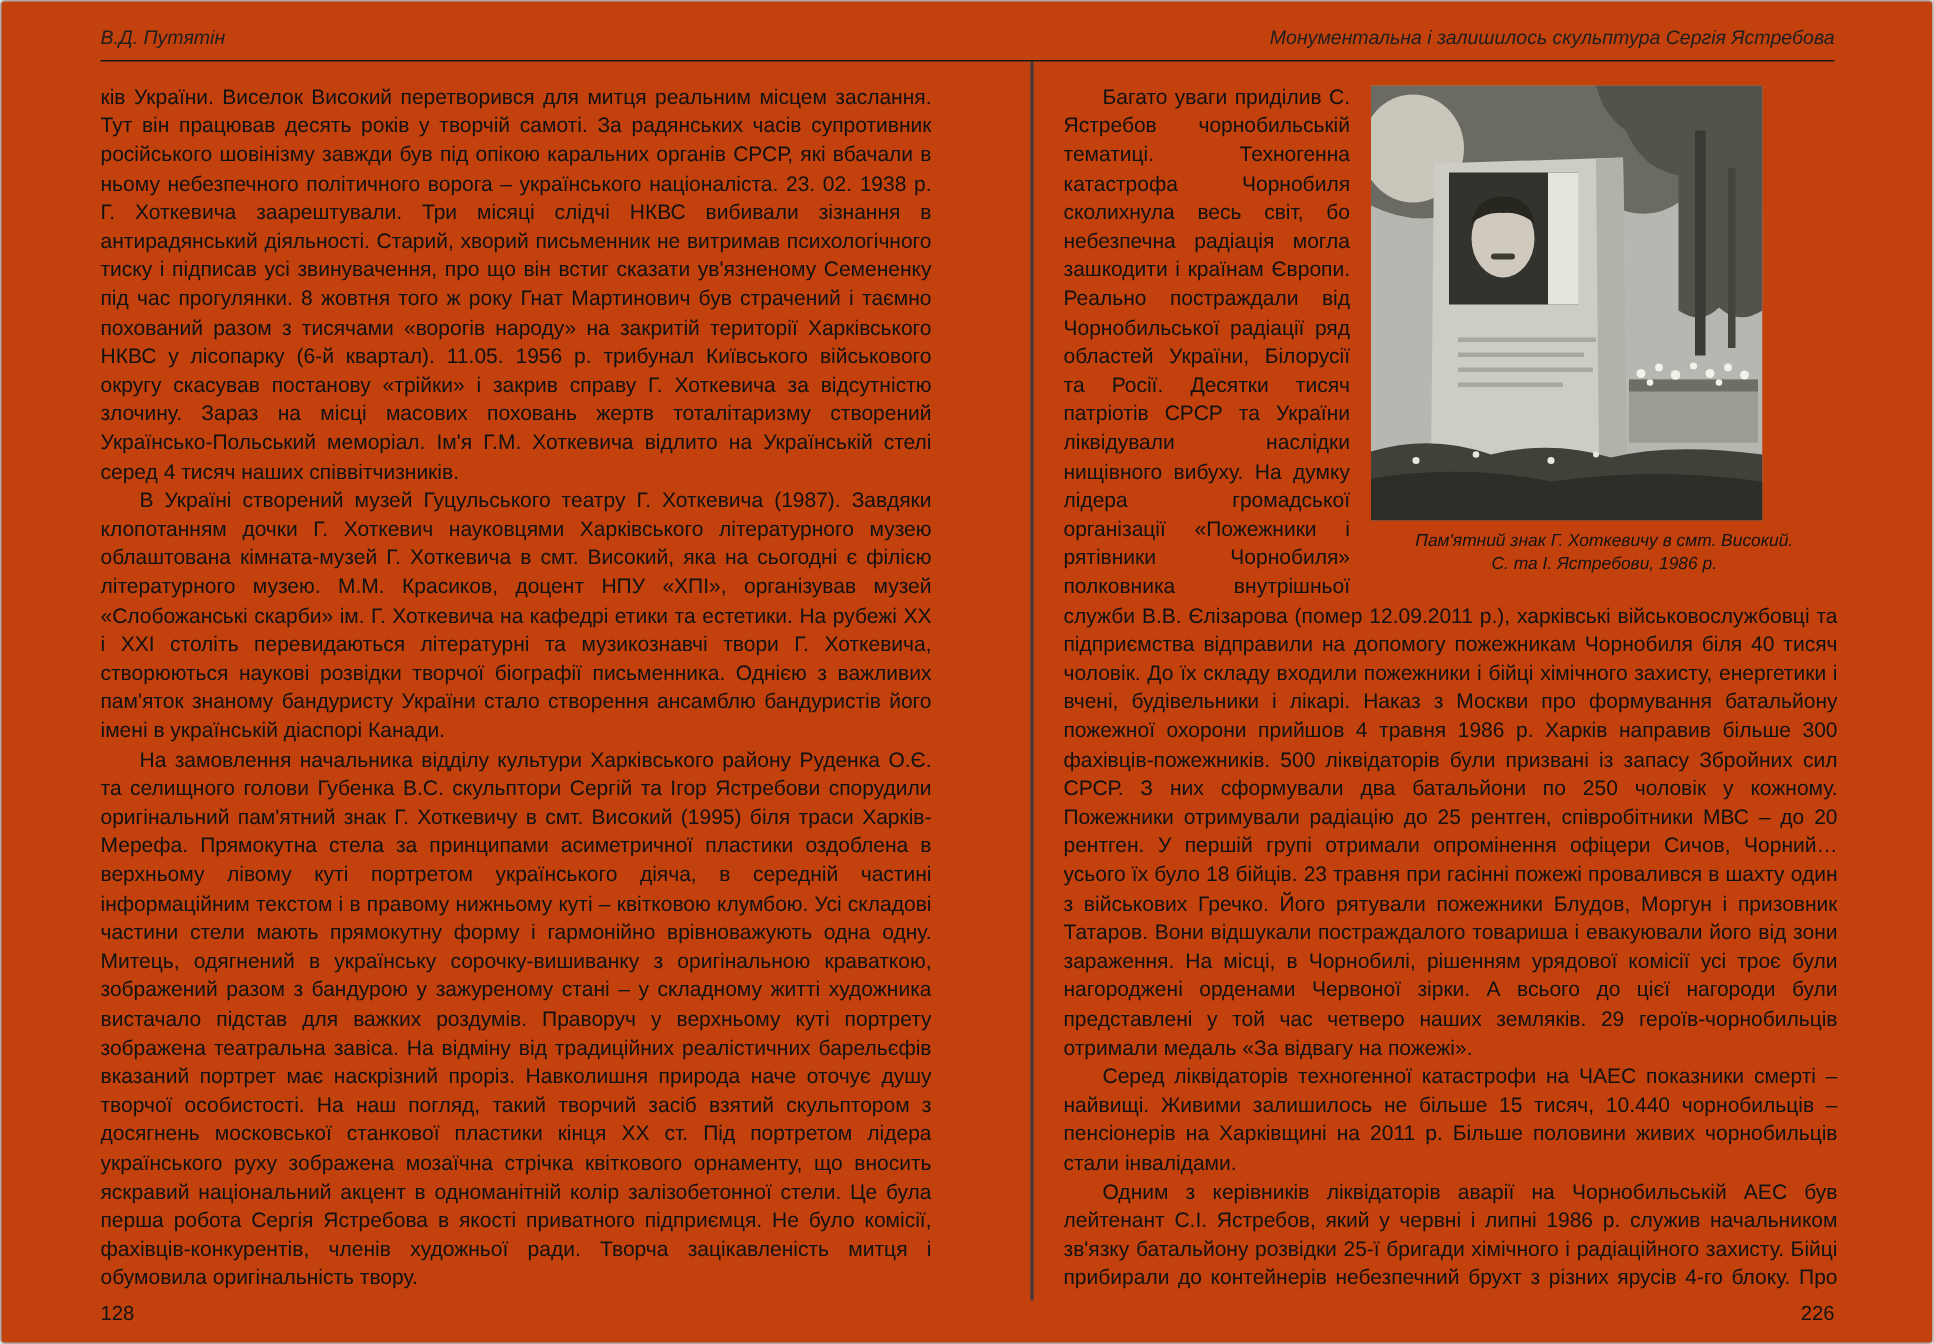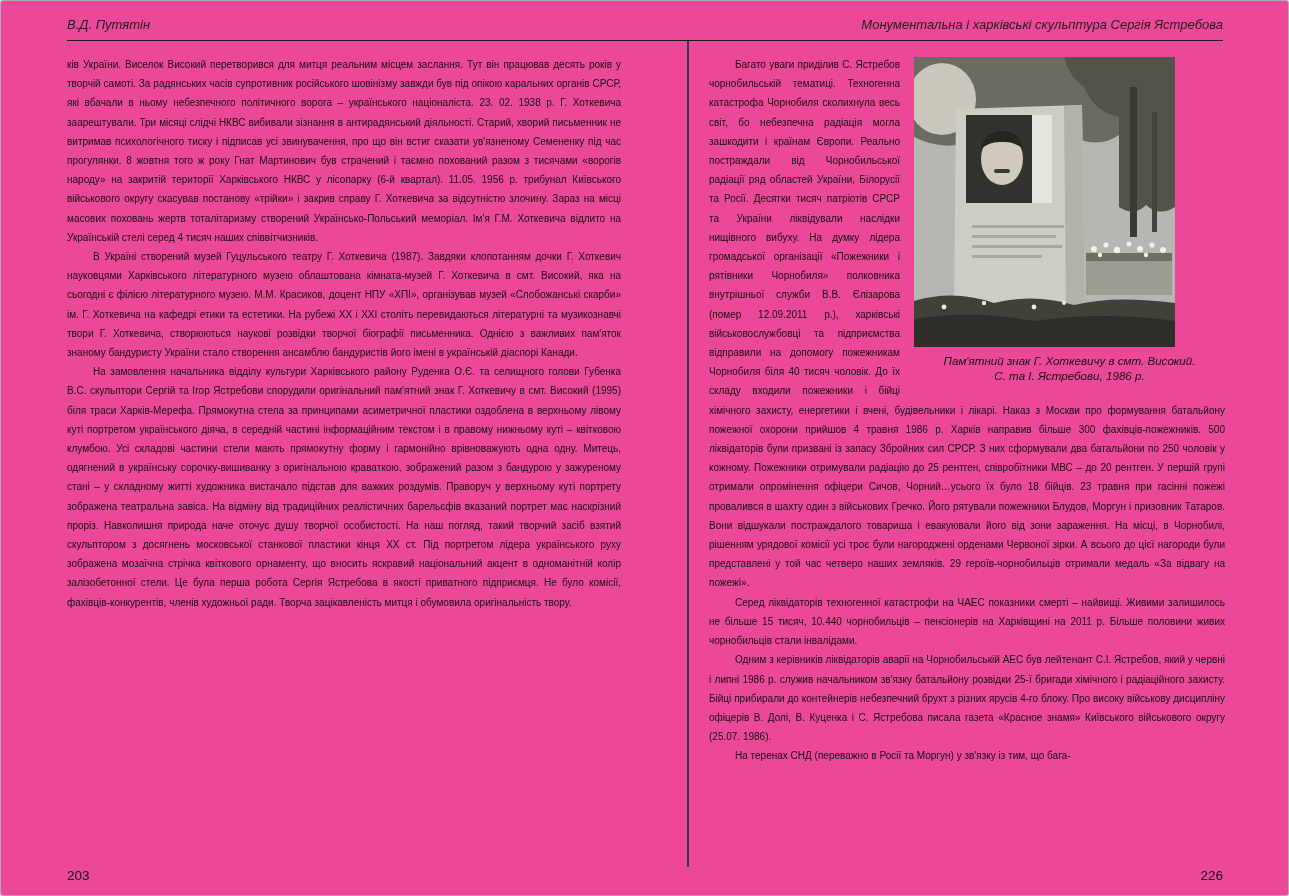--- a/index.html
+++ b/index.html
@@ -5,21 +5,21 @@
   * { margin:0; padding:0; box-sizing:border-box; }
   html,body { background:#e9e9e9; }
   body {
     width:1289px; height:896px;
     font-family:"Liberation Sans", sans-serif;
     color:#141414;
   }
   .spread {
     position:relative;
     width:1289px; height:896px;
-    background:#ec4899;
+    background:#c2410c;
     border:1px solid #adadad;
     border-radius:3px;
     overflow:hidden;
   }
   .running-header {
     position:absolute;
     top:16px; left:66px; right:65px;
     height:24px;
     border-bottom:1.5px solid #1a1a1a;
     display:flex;
@@ -38,21 +38,21 @@
   }
   .page-content {
     position:absolute;
     top:54px;
     max-height:806px;
     overflow:hidden;
   }
   .page-content.left  { left:66px;  width:554px; }
   .page-content.right { left:708px; width:516px; }
   p.body-par {
-    font-size:10px;
+    font-size:14px;
     line-height:19.2px;
     text-align:justify;
     text-indent:26px;
     color:#121212;
   }
   p.body-par.no-indent { text-indent:0; }
   figure.monument-figure {
     float:right;
     width:311px;
     margin:2px 0 8px 14px;
@@ -76,21 +76,21 @@
   .page-number.left  { left:66px; }
   .page-number.right { right:65px; }
 </style>
 </head>
 <body>
 
 <div class="spread">
 
   <div class="running-header">
     <span>В.Д. Путятін</span>
-    <span>Монументальна і харківські скульптура Сергія Ястребова</span>
+    <span>Монументальна і залишилось скульптура Сергія Ястребова</span>
   </div>
 
   <div class="gutter-divider"></div>
 
   <div class="page-content left">
     <p class="body-par no-indent">ків України. Виселок Високий перетворився для митця реальним місцем заслання. Тут він працював десять років у творчій самоті. За радянських часів супротивник російського шовінізму завжди був під опікою каральних органів СРСР, які вбачали в ньому небезпечного політичного ворога – українського націоналіста. 23. 02. 1938 р. Г. Хоткевича заарештували. Три місяці слідчі НКВС вибивали зізнання в антирадянський діяльності. Старий, хворий письменник не витримав психологічного тиску і підписав усі звинувачення, про що він встиг сказати ув'язненому Семененку під час прогулянки. 8 жовтня того ж року Гнат Мартинович був страчений і таємно похований разом з тисячами «ворогів народу» на закритій території Харківського НКВС у лісопарку (6-й квартал). 11.05. 1956 р. трибунал Київського військового округу скасував постанову «трійки» і закрив справу Г. Хоткевича за відсутністю злочину. Зараз на місці масових поховань жертв тоталітаризму створений Українсько-Польський меморіал. Ім'я Г.М. Хоткевича відлито на Українській стелі серед 4 тисяч наших співвітчизників.</p>
     <p class="body-par">В Україні створений музей Гуцульського театру Г. Хоткевича (1987). Завдяки клопотанням дочки Г. Хоткевич науковцями Харківського літературного музею облаштована кімната-музей Г. Хоткевича в смт. Високий, яка на сьогодні є філією літературного музею. М.М. Красиков, доцент НПУ «ХПІ», організував музей «Слобожанські скарби» ім. Г. Хоткевича на кафедрі етики та естетики. На рубежі XX і XXI століть перевидаються літературні та музикознавчі твори Г. Хоткевича, створюються наукові розвідки творчої біографії письменника. Однією з важливих пам'яток знаному бандуристу України стало створення ансамблю бандуристів його імені в українській діаспорі Канади.</p>
     <p class="body-par">На замовлення начальника відділу культури Харківського району Руденка О.Є. та селищного голови Губенка В.С. скульптори Сергій та Ігор Ястребови спорудили оригінальний пам'ятний знак Г. Хоткевичу в смт. Високий (1995) біля траси Харків-Мерефа. Прямокутна стела за принципами асиметричної пластики оздоблена в верхньому лівому куті портретом українського діяча, в середній частині інформаційним текстом і в правому нижньому куті – квітковою клумбою. Усі складові частини стели мають прямокутну форму і гармонійно врівноважують одна одну. Митець, одягнений в українську сорочку-вишиванку з оригінальною краваткою, зображений разом з бандурою у зажуреному стані – у складному житті художника вистачало підстав для важких роздумів. Праворуч у верхньому куті портрету зображена театральна завіса. На відміну від традиційних реалістичних барельєфів вказаний портрет має наскрізний проріз. Навколишня природа наче оточує душу творчої особистості. На наш погляд, такий творчий засіб взятий скульптором з досягнень московської станкової пластики кінця XX ст. Під портретом лідера українського руху зображена мозаїчна стрічка квіткового орнаменту, що вносить яскравий національний акцент в одноманітній колір залізобетонної стели. Це була перша робота Сергія Ястребова в якості приватного підприємця. Не було комісії, фахівців-конкурентів, членів художньої ради. Творча зацікавленість митця і обумовила оригінальність твору.</p>
   </div>
 
@@ -144,16 +144,16 @@
         <span>С. та І. Ястребови, 1986 р.</span>
       </figcaption>
     </figure>
 
     <p class="body-par">Багато уваги приділив С. Ястребов чорнобильській тематиці. Техногенна катастрофа Чорнобиля сколихнула весь світ, бо небезпечна радіація могла зашкодити і країнам Європи. Реально постраждали від Чорнобильської радіації ряд областей України, Білорусії та Росії. Десятки тисяч патріотів СРСР та України ліквідували наслідки нищівного вибуху. На думку лідера громадської організації «Пожежники і рятівники Чорнобиля» полковника внутрішньої служби В.В. Єлізарова (помер 12.09.2011 р.), харківські військовослужбовці та підприємства відправили на допомогу пожежникам Чорнобиля біля 40 тисяч чоловік. До їх складу входили пожежники і бійці хімічного захисту, енергетики і вчені, будівельники і лікарі. Наказ з Москви про формування батальйону пожежної охорони прийшов 4 травня 1986 р. Харків направив більше 300 фахівців-пожежників. 500 ліквідаторів були призвані із запасу Збройних сил СРСР. З них сформували два батальйони по 250 чоловік у кожному. Пожежники отримували радіацію до 25 рентген, співробітники МВС – до 20 рентген. У першій групі отримали опромінення офіцери Сичов, Чорний…усього їх було 18 бійців. 23 травня при гасінні пожежі провалився в шахту один з військових Гречко. Його рятували пожежники Блудов, Моргун і призовник Татаров. Вони відшукали постраждалого товариша і евакуювали його від зони зараження. На місці, в Чорнобилі, рішенням урядової комісії усі троє були нагороджені орденами Червоної зірки. А всього до цієї нагороди були представлені у той час четверо наших земляків. 29 героїв-чорнобильців отримали медаль «За відвагу на пожежі».</p>
     <p class="body-par">Серед ліквідаторів техногенної катастрофи на ЧАЕС показники смерті – найвищі. Живими залишилось не більше 15 тисяч, 10.440 чорнобильців – пенсіонерів на Харківщині на 2011 р. Більше половини живих чорнобильців стали інвалідами.</p>
     <p class="body-par">Одним з керівників ліквідаторів аварії на Чорнобильській АЕС був лейтенант С.І. Ястребов, який у червні і липні 1986 р. служив начальником зв'язку батальйону розвідки 25-ї бригади хімічного і радіаційного захисту. Бійці прибирали до контейнерів небезпечний брухт з різних ярусів 4-го блоку. Про високу військову дисципліну офіцерів В. Долі, В. Куценка і С. Ястребова писала газета «Красное знамя» Київського військового округу (25.07. 1986).</p>
     <p class="body-par">На теренах СНД (переважно в Росії та Моргун) у зв'язку із тим, що бага-</p>
   </div>
 
-  <div class="page-number left">203</div>
+  <div class="page-number left">128</div>
   <div class="page-number right">226</div>
 
 </div>
 
 </body></html>

